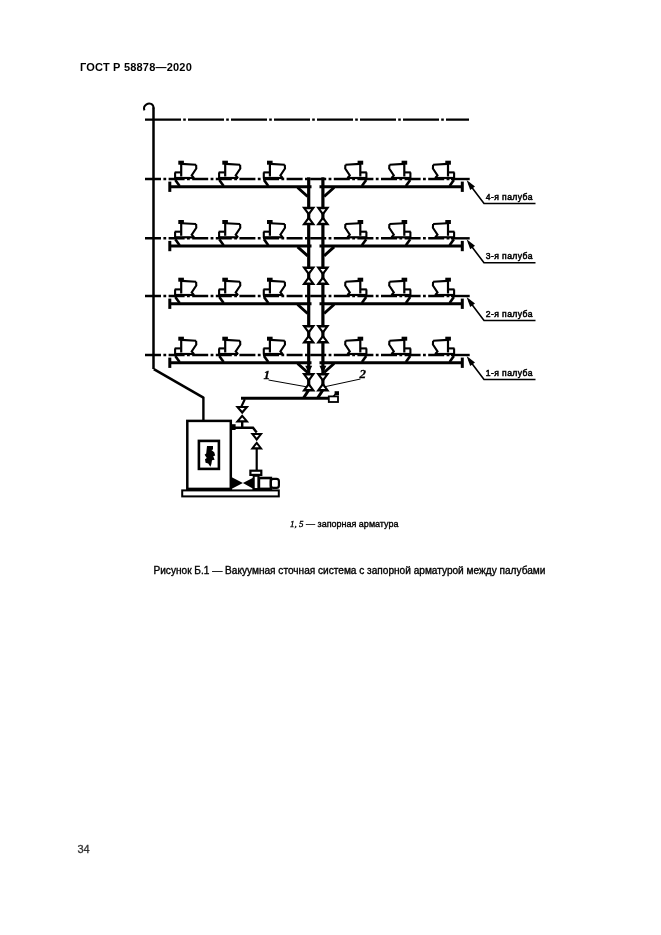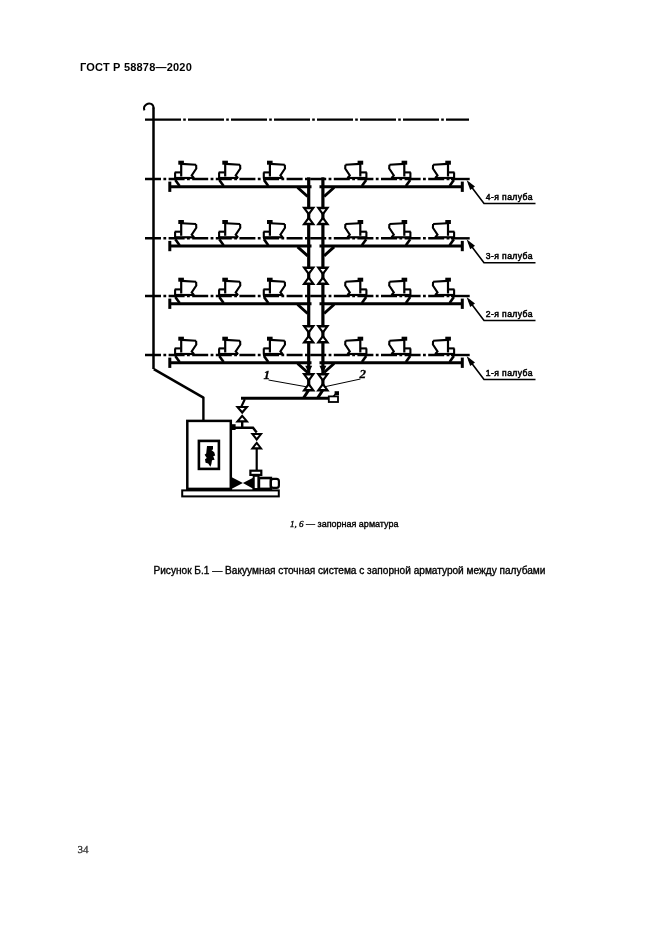--- a/index.html
+++ b/index.html
@@ -220,17 +220,17 @@
 <text x="485.8" y="258.9">3-я палуба</text>
 <text x="485.8" y="316.6">2-я палуба</text>
 <text x="485.8" y="375.6">1-я палуба</text>
 </g>
 
 <text x="263.5" y="378.5" font-size="13" font-style="italic" font-weight="bold" fill="#000" stroke="#000" stroke-width="0.3" font-family="Liberation Serif">1</text>
 
 <text x="359.5" y="377.5" font-size="13" font-style="italic" font-weight="bold" fill="#000" stroke="#000" stroke-width="0.3" font-family="Liberation Serif">2</text>
 </svg>
 
-<div class="abs" style="left:290px;top:518.5px;font-size:9px;color:#000;-webkit-text-stroke:0.35px #000;"><i style="font-family:'Liberation Serif';font-size:9px;">1, 6</i> — запорная арматура</div>
+<div class="abs" style="left:290px;top:518.5px;font-size:9px;color:#000;-webkit-text-stroke:0.35px #000;"><i style="font-family:'Liberation Serif';font-size:9px;">1, 5</i> — запорная арматура</div>
 
 <div class="abs" style="left:153.5px;top:565px;font-size:10.1px;color:#000;-webkit-text-stroke:0.35px #000;">Рисунок Б.1 — Вакуумная сточная система с запорной арматурой между палубами</div>
 
-<div class="abs" style="left:77.5px;top:842.5px;font-size:11px;color:#333;font-family:Liberation Serif, serif;-webkit-text-stroke:0.3px #333;">34</div>
+<div class="abs" style="left:77.5px;top:842.5px;font-size:11px;color:#333;-webkit-text-stroke:0.3px #333;">34</div>
 
 </body></html>

